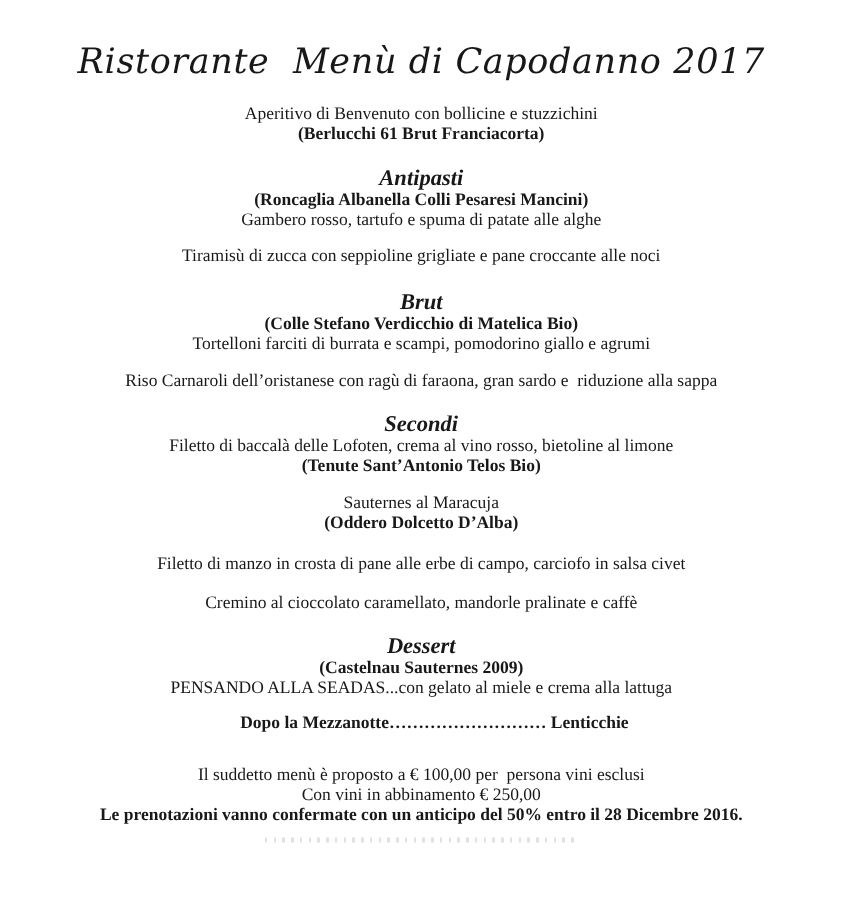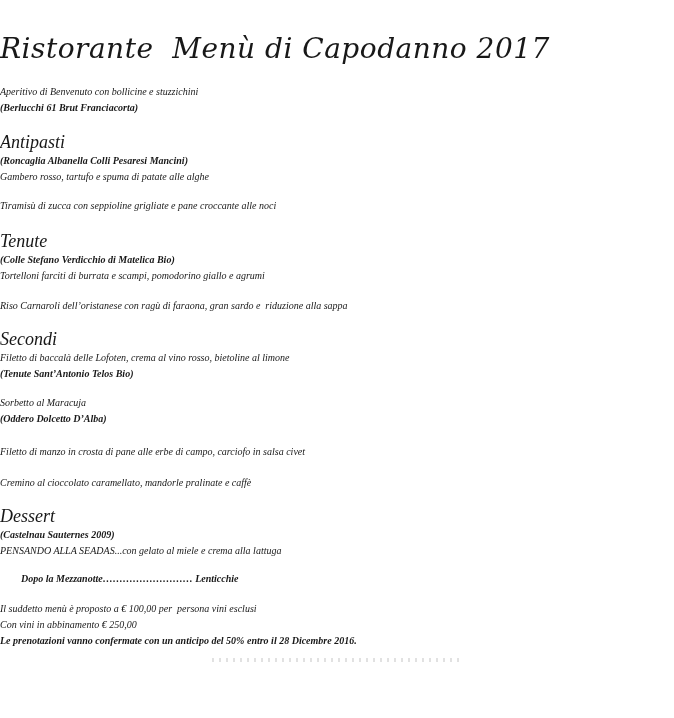--- a/index.html
+++ b/index.html
@@ -8,56 +8,56 @@
     background: #ffffff;
   }
   .page {
     position: relative;
     width: 674px;
     height: 718px;
     background: #ffffff;
     color: #181818;
     font-family: "Liberation Serif", serif;
     overflow: hidden;
+    text-align: center;
   }
   .inner {
     padding-top: 31px;
   }
   .title {
     font-family: "DejaVu Serif", serif;
     font-style: italic;
     font-size: 28px;
     line-height: 36px;
     letter-spacing: 0.5px;
     white-space: pre-wrap;
   }
   .line {
-    font-style: italic;
-    font-size: 10px;
+    font-size: 14px;
     line-height: 16px;
     white-space: pre-wrap;
   }
   .bold {
     font-weight: bold;
   }
   .heading {
     font-style: italic;
-    font-weight: normal;
+    font-weight: bold;
     font-size: 18px;
     line-height: 22px;
     white-space: pre-wrap;
   }
   
   .mt-17 { margin-top: 17px; }
   .mt-15 { margin-top: 15px; }
   .mt-14 { margin-top: 14px; }
   .mt-13 { margin-top: 13px; }
   .mt-12 { margin-top: 12px; padding-left: 21px; }
   .mt-16 { margin-top: 16px; }
-  .mt-29 { margin-top: 14px; }
+  .mt-29 { margin-top: 26px; }
   
   .remnant {
     margin: 9px auto 0 auto;
     width: 250px;
     height: 4px;
     background: repeating-linear-gradient(
       90deg,
       #c9c9c9 0px, #c9c9c9 2px,
       transparent 2px, transparent 7px
     );
@@ -78,31 +78,31 @@
     </div>
 
     <div class="mt-15">
       <div class="heading">Antipasti</div>
       <div class="line bold">(Roncaglia Albanella Colli Pesaresi Mancini)</div>
       <div class="line">Gambero rosso, tartufo e spuma di patate alle alghe</div>
       <div class="line mt-13">Tiramisù di zucca con seppioline grigliate e pane croccante alle noci</div>
     </div>
 
     <div class="mt-16">
-      <div class="heading">Tenute</div>
+      <div class="heading">Brut</div>
       <div class="line bold">(Colle Stefano Verdicchio di Matelica Bio)</div>
       <div class="line">Tortelloni farciti di burrata e scampi, pomodorino giallo e agrumi</div>
       <div class="line mt-14">Riso Carnaroli dell’oristanese con ragù di faraona, gran sardo e  riduzione alla sappa</div>
     </div>
 
     <div class="mt-14">
       <div class="heading">Secondi</div>
       <div class="line">Filetto di baccalà delle Lofoten, crema al vino rosso, bietoline al limone</div>
       <div class="line bold">(Tenute Sant’Antonio Telos Bio)</div>
-      <div class="line mt-13">Sorbetto al Maracuja</div>
+      <div class="line mt-13">Sauternes al Maracuja</div>
       <div class="line bold">(Oddero Dolcetto D’Alba)</div>
       <div class="line mt-17">Filetto di manzo in crosta di pane alle erbe di campo, carciofo in salsa civet</div>
     </div>
 
     <div class="mt-15">
       <div class="line">Cremino al cioccolato caramellato, mandorle pralinate e caffè</div>
     </div>
 
     <div class="mt-14">
       <div class="heading">Dessert</div>

